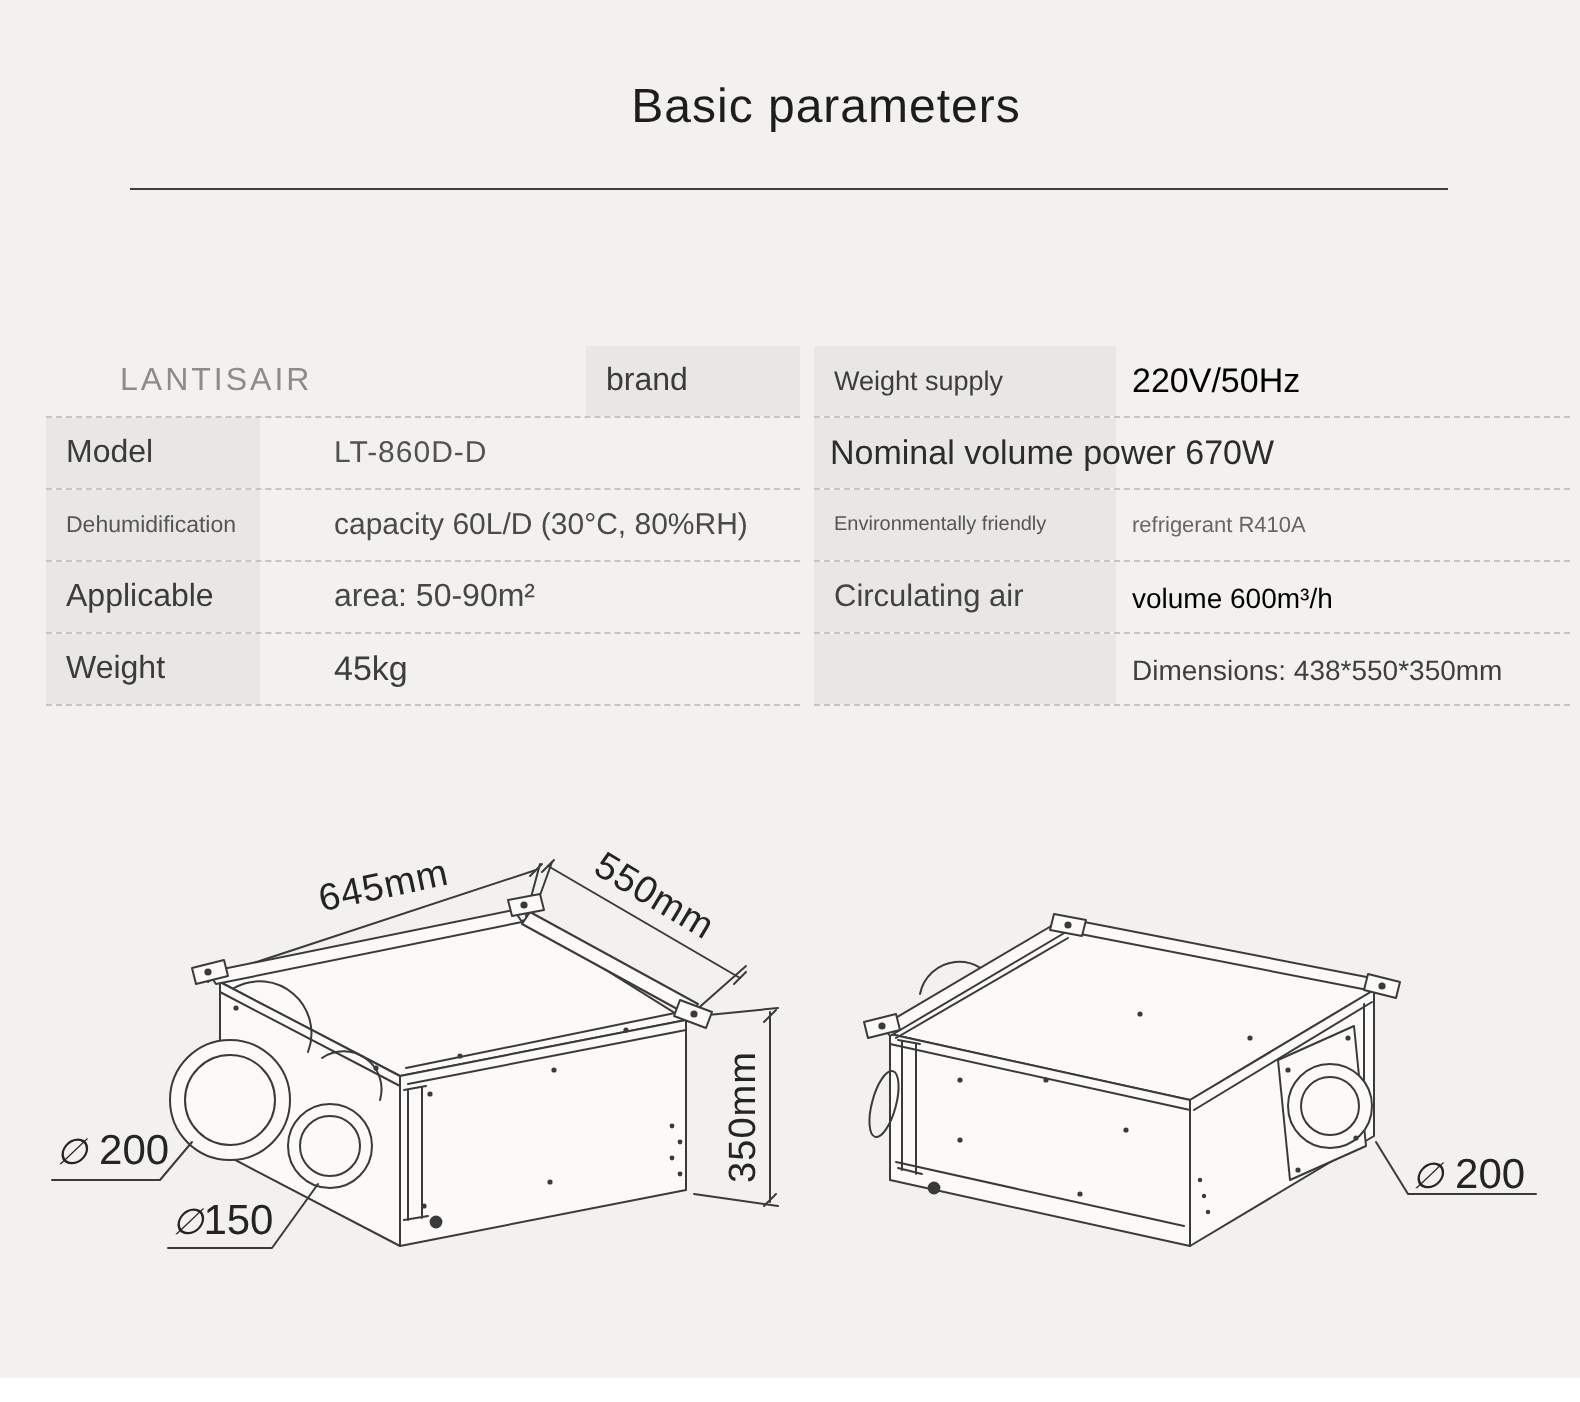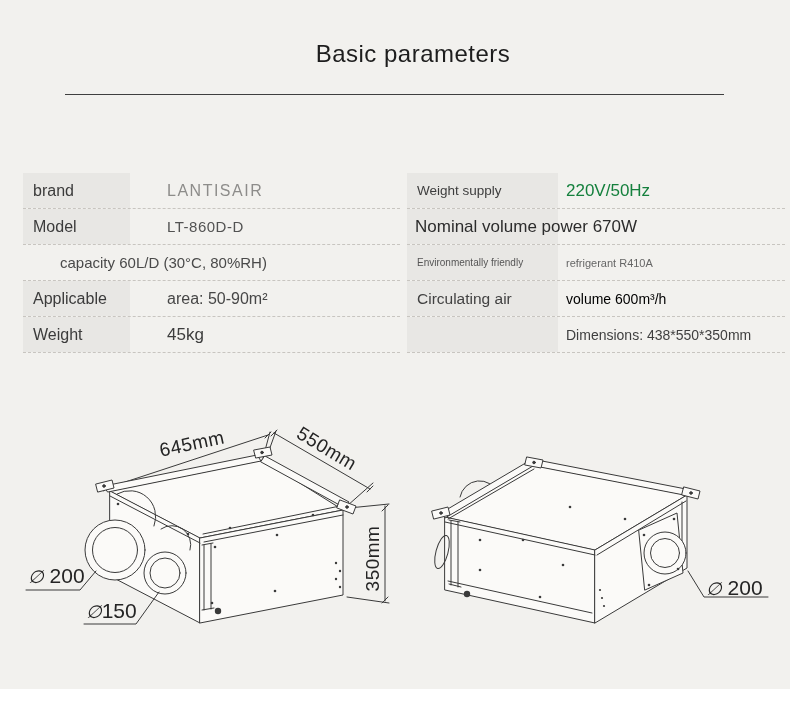--- a/index.html
+++ b/index.html
@@ -38,21 +38,21 @@
   .l-model  .label{font-size:16px;}
   .l-model  .value{font-size:15px;color:#525252;letter-spacing:.5px;}
   .l-dehum  .label{font-size:11.5px;color:#555;}
   .l-dehum  .value{font-size:15px;color:#4a4a4a;}
   .l-area   .label{font-size:16px;}
   .l-area   .value{font-size:16px;color:#474747;}
   .l-weight .label{font-size:16px;}
   .l-weight .value{font-size:17px;color:#3d3d3d;}
   
   .r-power  .label{font-size:13.5px;color:#3d3d3d;}
-  .r-power  .value{font-size:17px;color:#15803d;}
+  .r-power  .value{font-size:17px;color:#000000;}
   .r-nominal .value-span{
     position:absolute;left:8px;top:50%;transform:translateY(-50%);
     font-size:17px;font-weight:500;color:#2c2c2c;z-index:1;white-space:nowrap;
   }
   .r-env    .label{font-size:10px;color:#555;}
   .r-env    .value{font-size:11px;color:#666;padding-left:12px;}
   .r-circ   .label{font-size:15.5px;color:#424242;}
   .r-circ   .value{font-size:14px;color:#000000;}
   .r-dims   .value{font-size:14px;color:#3f3f3f;padding-left:18px;}
   
@@ -77,28 +77,29 @@
 </head>
 <body>
 
 <div class="page">
 
   <h1 class="title">Basic parameters</h1>
   <div class="title-rule"></div>
 
   <div class="spec-table left">
     <div class="spec-row l-brand">
+      <div class="cell value">LANTISAIR</div>
       <div class="cell label">brand</div>
-      <div class="cell value">LANTISAIR</div>
     </div>
     <div class="spec-row l-model">
       <div class="cell label">Model</div>
       <div class="cell value">LT-860D-D</div>
     </div>
     <div class="spec-row l-dehum">
+      <div class="cell label">Dehumidification</div>
       <div class="cell value">capacity 60L/D (30°C, 80%RH)</div>
     </div>
     <div class="spec-row l-area">
       <div class="cell label">Applicable</div>
       <div class="cell value">area: 50-90m²</div>
     </div>
     <div class="spec-row l-weight">
       <div class="cell label">Weight</div>
       <div class="cell value">45kg</div>
     </div>

